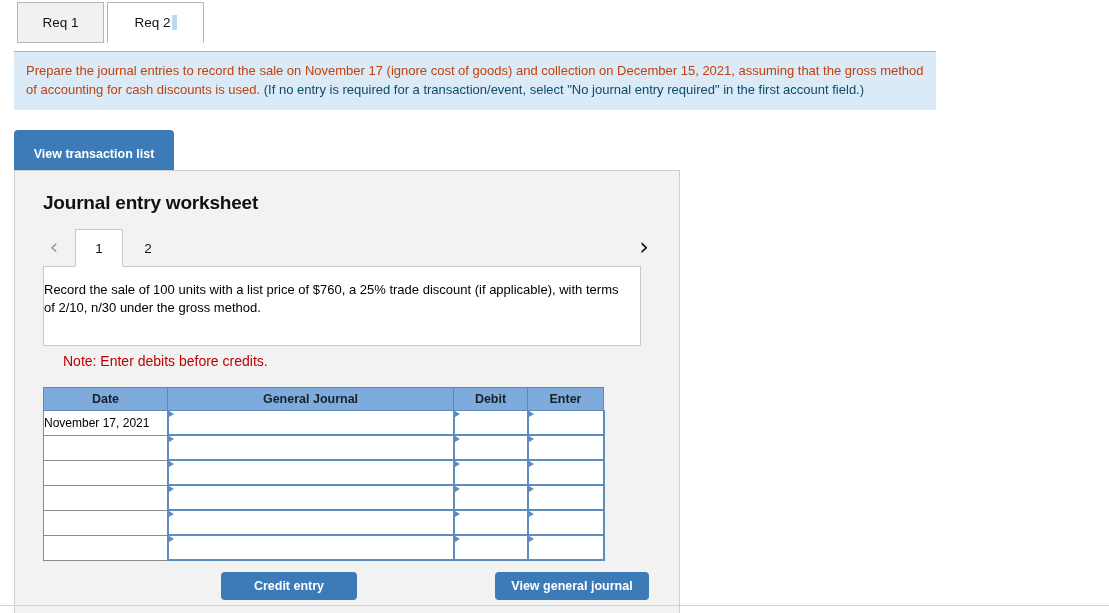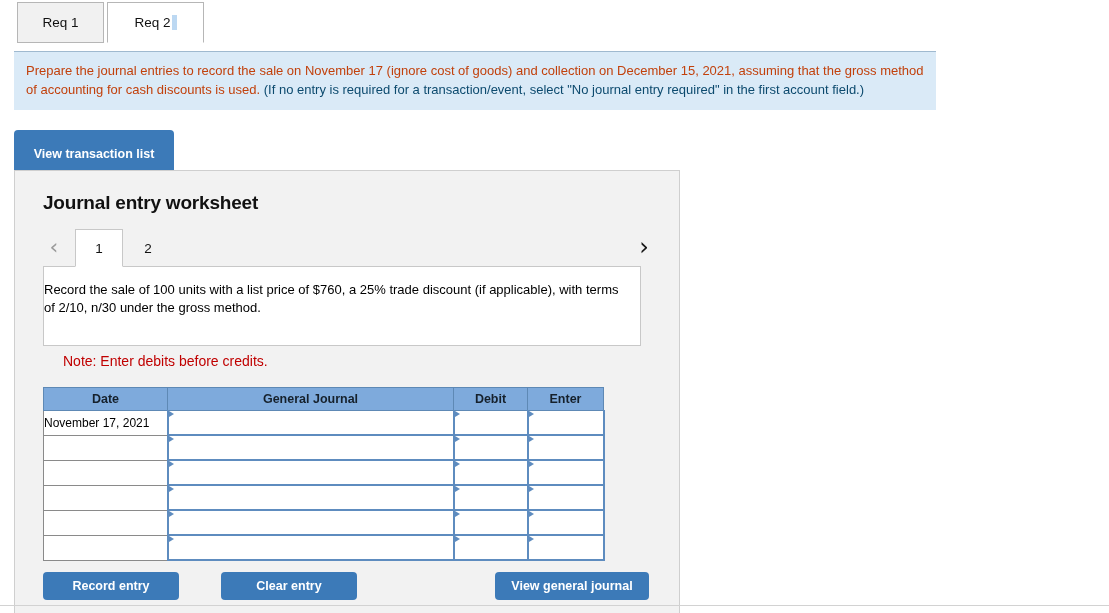--- a/index.html
+++ b/index.html
@@ -340,18 +340,17 @@
       </tr>
       <tr>
         <td class="cell-date"></td>
         <td class="cell-input"></td>
         <td class="cell-input"></td>
         <td class="cell-input"></td>
       </tr>
     </tbody>
   </table>
 
-  <button class="btn" id="record-entry-button">Record entry</button>
-  <button class="btn" id="clear-entry-button">Clear entry</button>
+  <button class="btn" id="clear-entry-button">Credit entry</button>
   <button class="btn" id="view-journal-button">View general journal</button>
 </div>
 
 <div class="bottom-rule"></div>
 
 </body></html>

